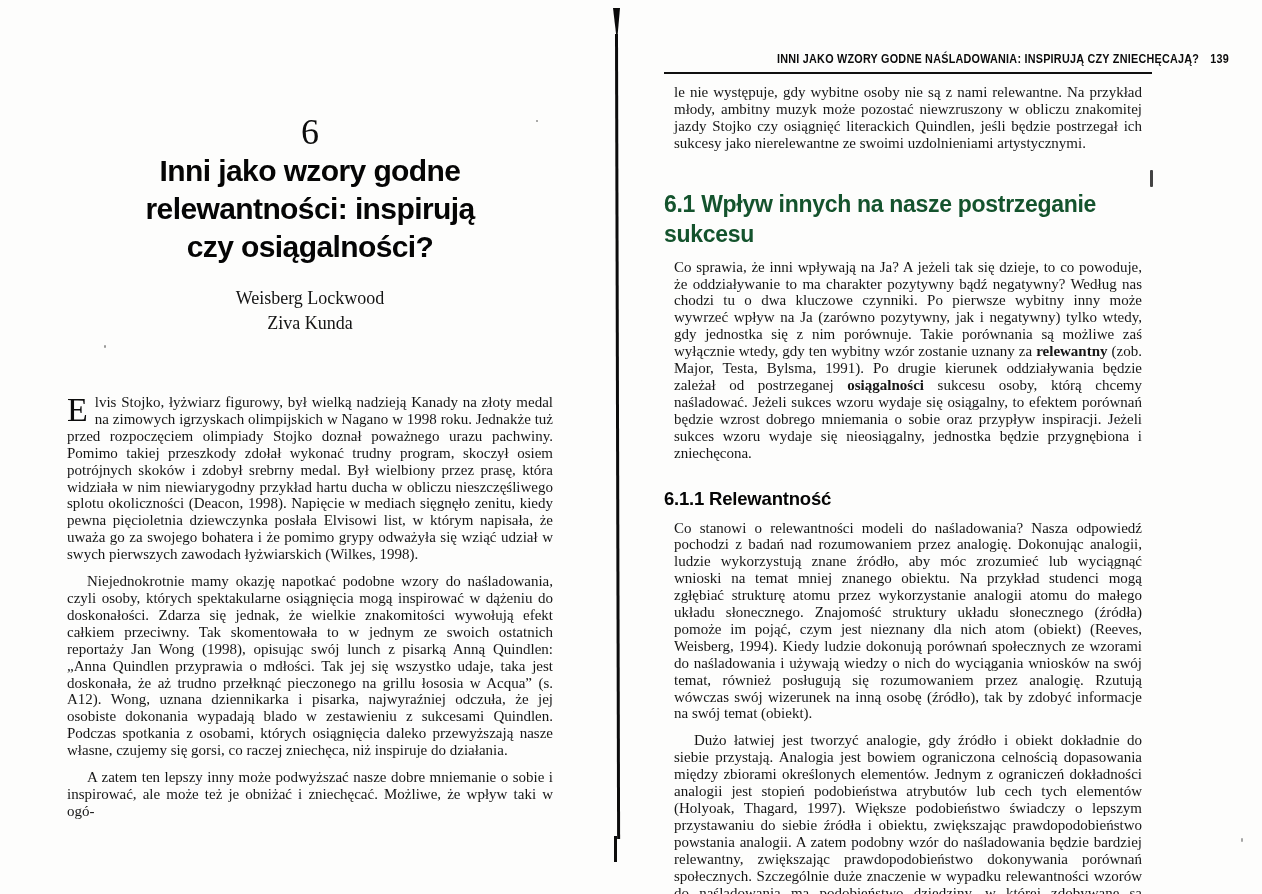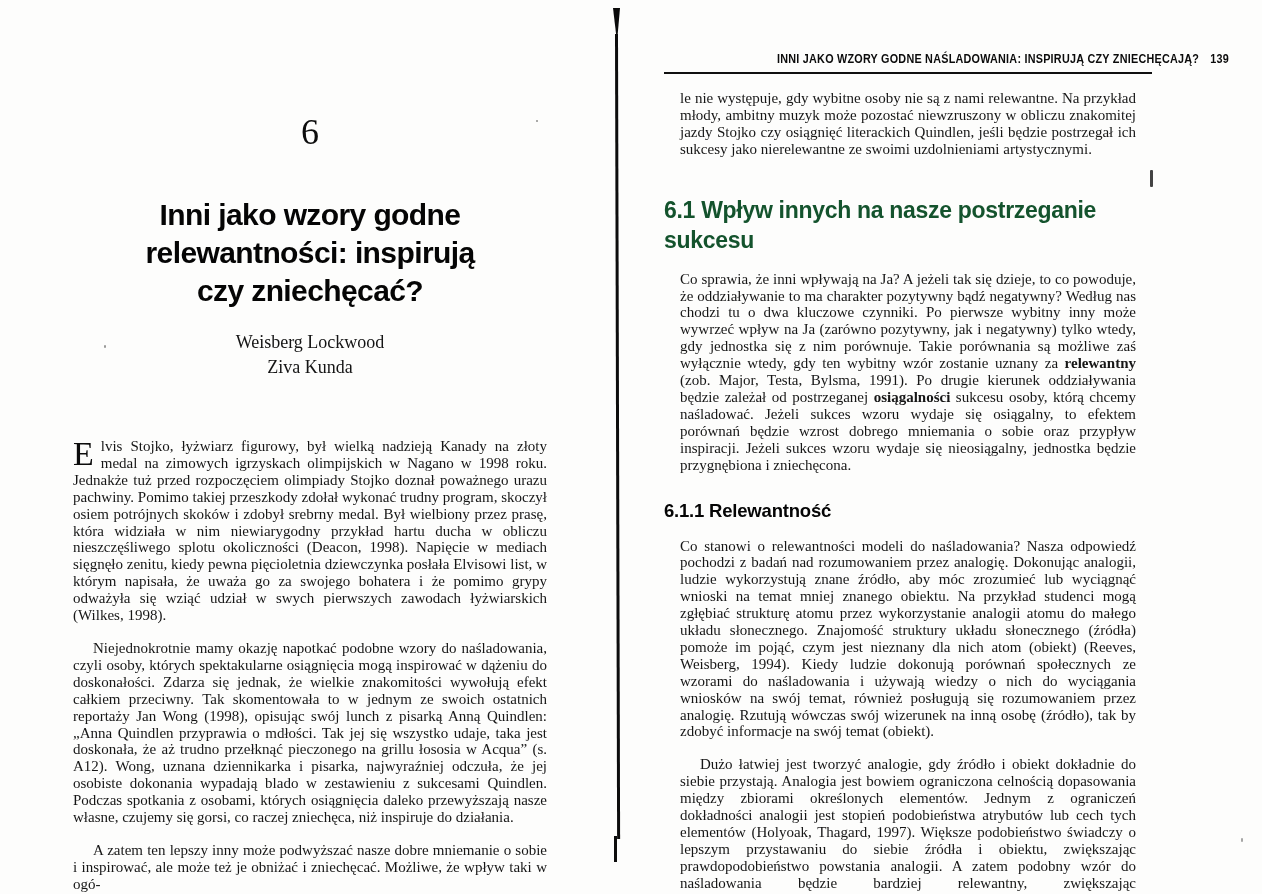--- a/index.html
+++ b/index.html
@@ -35,31 +35,31 @@
   .speck.s3{left:104px;top:345px;width:2px;height:3px;opacity:.45;}
   .speck.s4{left:1241px;top:838px;width:2px;height:4px;opacity:.4;}
 
   
   .page-left{position:absolute;left:57px;top:0;width:506px;}
   .chapter-number{
     margin-top:112px;text-align:center;
     font:400 36px/40px "Liberation Serif",serif;color:#0d0d0d;
   }
   .chapter-title{
-    margin-top:44px;text-align:center;
+    text-align:center;
     font:700 30px/38px "Liberation Sans",sans-serif;
     letter-spacing:-0.6px;color:#050505;
   }
   .authors{
     margin-top:20px;text-align:center;
     font:400 18px/25px "Liberation Serif",serif;color:#141414;
   }
   .body-text{margin-top:58px;}
   p.body-par{
-    margin:16px;text-align:justify;
+    margin:10px;text-align:justify;
     font-size:15px;line-height:16.9px;color:#161616;
   }
   p.indent{text-indent:20px;}
   .drop-cap{
     float:left;
     font:400 34px/30px "Liberation Serif",serif;
     padding:1px 7px 0 0;color:#0c0c0c;
   }
 
   
@@ -103,21 +103,21 @@
   <div class="speck s3"></div>
   <div class="speck s4"></div>
 
   <div class="page-left">
 
     <div class="chapter-number">6</div>
 
     <div class="chapter-title">
       <div>Inni jako wzory godne</div>
       <div>relewantności: inspirują</div>
-      <div>czy zniechęcać?</div>
+      <div>czy osiągalności?</div>
     </div>
 
     <div class="authors">
       <div>Weisberg Lockwood</div>
       <div>Ziva Kunda</div>
     </div>
 
     <div class="body-text">
       <p class="body-par">
         <span class="drop-cap">E</span><span>lvis Stojko, łyżwiarz figurowy, był wielką nadzieją Kanady na złoty medal na zimowych igrzyskach olimpijskich w Nagano w 1998 roku. Jednakże tuż przed rozpoczęciem olimpiady Stojko doznał poważnego urazu pachwiny. Pomimo takiej przeszkody zdołał wykonać trudny program, skoczył osiem potrójnych skoków i zdobył srebrny medal. Był wielbiony przez prasę, która widziała w nim niewiarygodny przykład hartu ducha w obliczu nieszczęśliwego splotu okoliczności (Deacon, 1998). Napięcie w mediach sięgnęło zenitu, kiedy pewna pięcioletnia dziewczynka posłała Elvisowi list, w którym napisała, że uważa go za swojego bohatera i że pomimo grypy odważyła się wziąć udział w swych pierwszych zawodach łyżwiarskich (Wilkes, 1998).</span>

